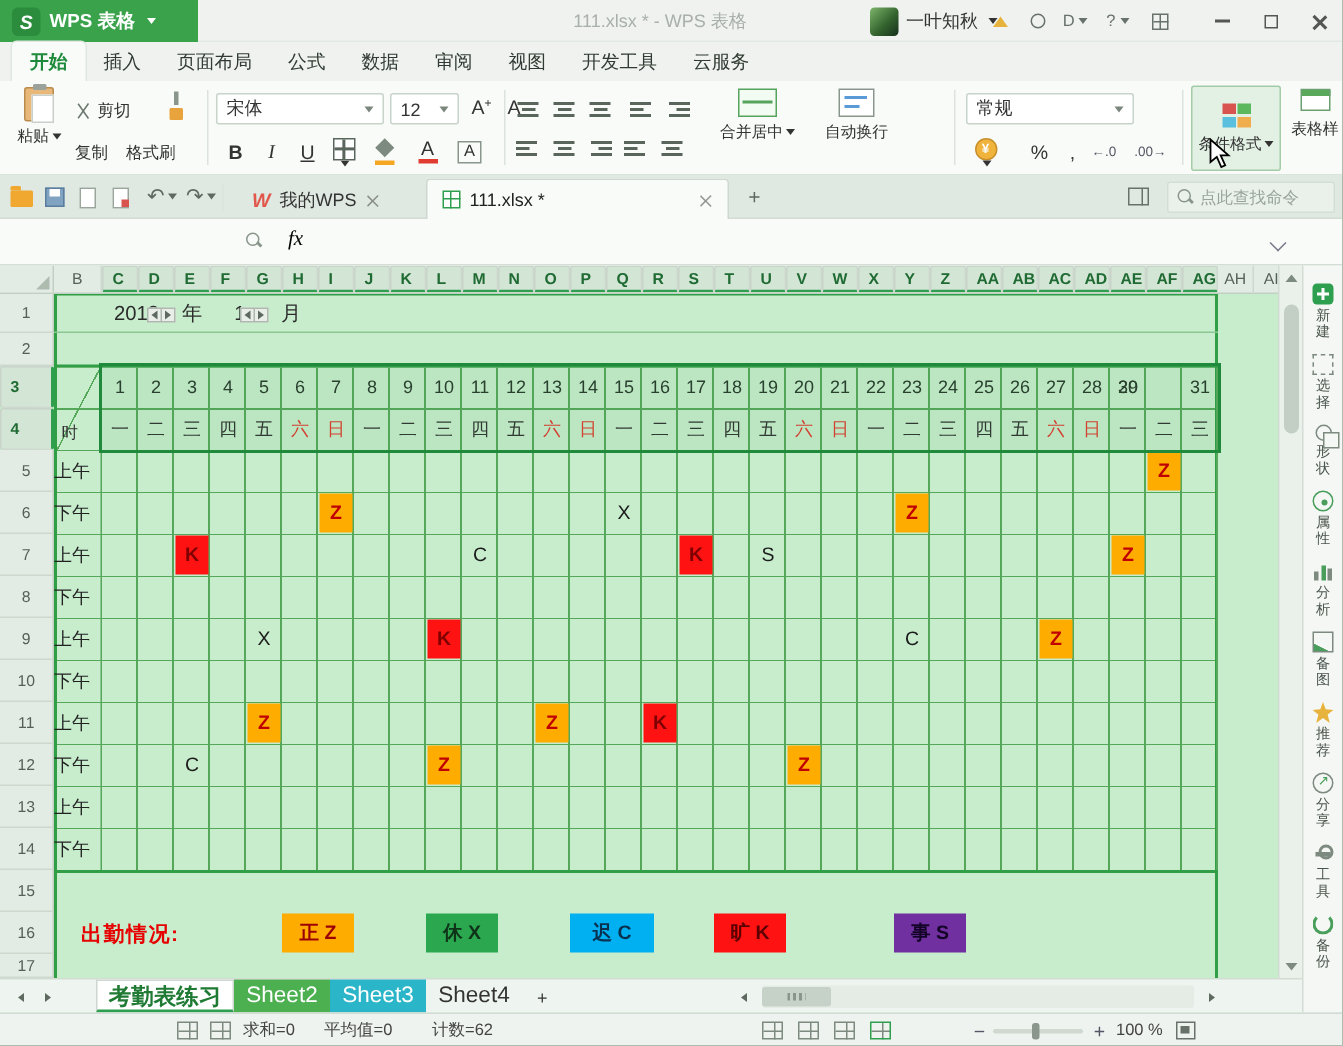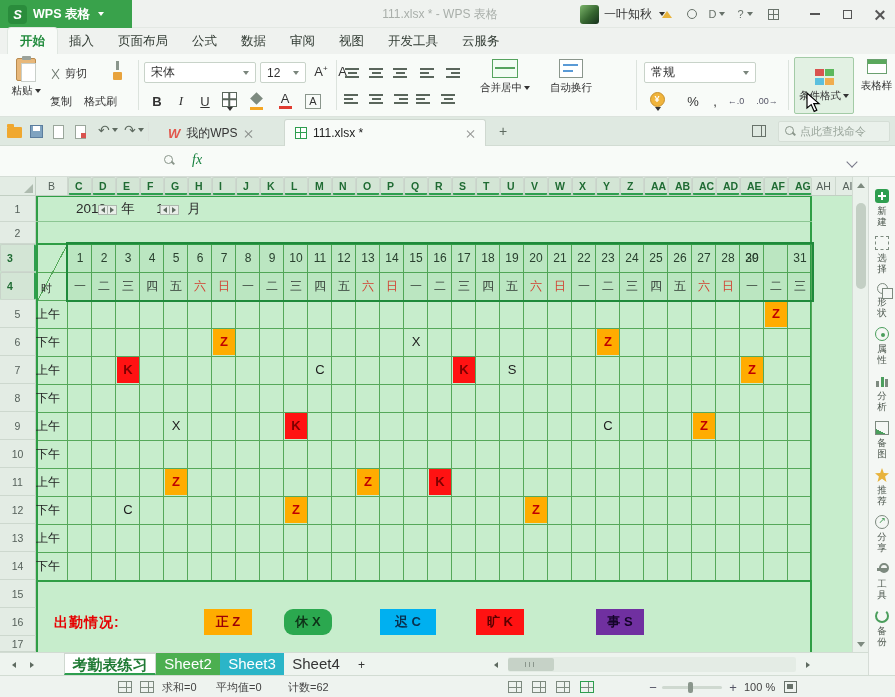--- a/index.html
+++ b/index.html
@@ -103,21 +103,21 @@
   #newtab-btn{position:absolute;left:494px;top:6px;width:18px;height:18px;text-align:center;line-height:16px;font-size:14px;color:#5E6A60}
   .ic-panels{position:absolute;left:752px;top:8px;width:14px;height:12px;border:1.3px solid #68726A;background:linear-gradient(#68726A,#68726A) 8px 0/1.3px 12px no-repeat}
   #cmd-search{position:absolute;left:778px;top:4px;width:112px;height:21px;background:#EAF1EB;border:1px solid #D5DED6;border-radius:2px;display:flex;align-items:center;gap:4px;padding:0 6px;color:#98A49A;font-size:11px;white-space:nowrap}
   .ic-mag{position:relative;width:11px;height:11px;flex:none}
   .ic-mag::before{content:"";position:absolute;left:0;top:0;width:7px;height:7px;border:1.5px solid #8A968B;border-radius:50%}
   .ic-mag::after{content:"";position:absolute;left:7px;top:7px;width:4px;height:1.5px;background:#8A968B;transform:rotate(45deg)}
 
   
   #fbar{position:absolute;top:146px;left:0;width:100%;height:31px;background:#F8FBF8;border-bottom:1px solid #D5DDD6}
   #namebox{position:absolute;left:0;top:0;width:148px;height:30px;border-right:1px solid #D5DDD6;display:flex;align-items:center;justify-content:space-between;padding:0 12px;font-size:12.5px;color:#222}
-  #fx{position:absolute;left:192px;top:6px;font-family:"Liberation Serif",serif;font-style:italic;font-size:14px;color:#15803d}
+  #fx{position:absolute;left:192px;top:6px;font-family:"Liberation Serif",serif;font-style:italic;font-size:14px;color:#000000}
   #fbar .ic-mag{position:absolute;left:164px;top:9px}
   #fchev{position:absolute;left:848px;top:12px;width:8px;height:8px;border-right:1.5px solid #778;border-bottom:1.5px solid #778;transform:rotate(45deg)}
   #foverlay{position:absolute;left:228px;top:148px;width:610px;height:47px;background:#fff;border:1px solid #CDD6CE;z-index:6;font-family:"Liberation Serif","DejaVu Serif",serif;font-size:15px;letter-spacing:.6px;color:#141414;padding:1px 5px;line-height:22px;white-space:nowrap;overflow:hidden}
 
   
   #colheads{position:absolute;top:177px;left:0;width:852px;height:19px;background:#E3ECE4;border-bottom:1px solid #C2CFC3;z-index:2;overflow:hidden}
   #corner{position:absolute;left:0;top:0;width:36px;height:18px;border-right:1px solid #C2CFC3;background:#E3ECE4}
   #corner::after{content:"";position:absolute;right:2px;bottom:2px;width:0;height:0;border-left:9px solid transparent;border-bottom:9px solid #AEBBAF}
   .ch{position:absolute;top:0;height:18px;line-height:18px;text-align:center;font-size:10.5px;color:#55605A;border-right:1px solid #CDD8CE}
   .ch.sel{background:#D3E5D5;border-bottom:2px solid #2E9E4F;color:#1F6B33;font-weight:bold}
@@ -576,22 +576,22 @@
           <div class="mark" style="left: 165px; top: 217px; color: rgb(28, 28, 28);">X</div>
           <div class="mark" style="left: 285px; top: 217px; background: rgb(255, 18, 18); color: rgb(126, 0, 0); font-weight: bold;">K</div>
           <div class="mark" style="left: 597px; top: 217px; color: rgb(28, 28, 28);">C</div>
           <div class="mark" style="left: 693px; top: 217px; background: rgb(255, 172, 0); color: rgb(192, 0, 0); font-weight: bold;">Z</div>
           <div class="mark" style="left: 165px; top: 273px; background: rgb(255, 172, 0); color: rgb(192, 0, 0); font-weight: bold;">Z</div>
           <div class="mark" style="left: 357px; top: 273px; background: rgb(255, 172, 0); color: rgb(192, 0, 0); font-weight: bold;">Z</div>
           <div class="mark" style="left: 429px; top: 273px; background: rgb(255, 18, 18); color: rgb(126, 0, 0); font-weight: bold;">K</div>
           <div class="mark" style="left: 117px; top: 301px; color: rgb(28, 28, 28);">C</div>
           <div class="mark" style="left: 285px; top: 301px; background: rgb(255, 172, 0); color: rgb(192, 0, 0); font-weight: bold;">Z</div>
           <div class="mark" style="left: 525px; top: 301px; background: rgb(255, 172, 0); color: rgb(192, 0, 0); font-weight: bold;">Z</div>
-          <div class="legend-cell" style="left: 204px; width: 48px; background: rgb(255, 172, 0); color: rgb(156, 0, 6);">正 Z</div>
-          <div class="legend-cell" style="left: 284px; width: 48px; background: rgb(43, 168, 79); color: rgb(14, 51, 24); border-radius: 9px;">休 X</div>
+          <div class="legend-cell" style="left: 188px; width: 48px; background: rgb(255, 172, 0); color: rgb(156, 0, 6);">正 Z</div>
+          <div class="legend-cell" style="left: 284px; width: 48px; background: rgb(43, 168, 79); color: rgb(14, 51, 24);">休 X</div>
           <div class="legend-cell" style="left: 380px; width: 56px; background: rgb(0, 176, 240); color: rgb(9, 48, 78);">迟 C</div>
           <div class="legend-cell" style="left: 476px; width: 48px; background: rgb(255, 18, 18); color: rgb(92, 0, 0);">旷 K</div>
           <div class="legend-cell" style="left: 596px; width: 48px; background: rgb(112, 48, 160); color: rgb(20, 4, 40);">事 S</div>
         </div>
 
       <span class="legend-title">出勤情况:</span>
       <div class="selbox"></div>
     </div>
   </div>
 

